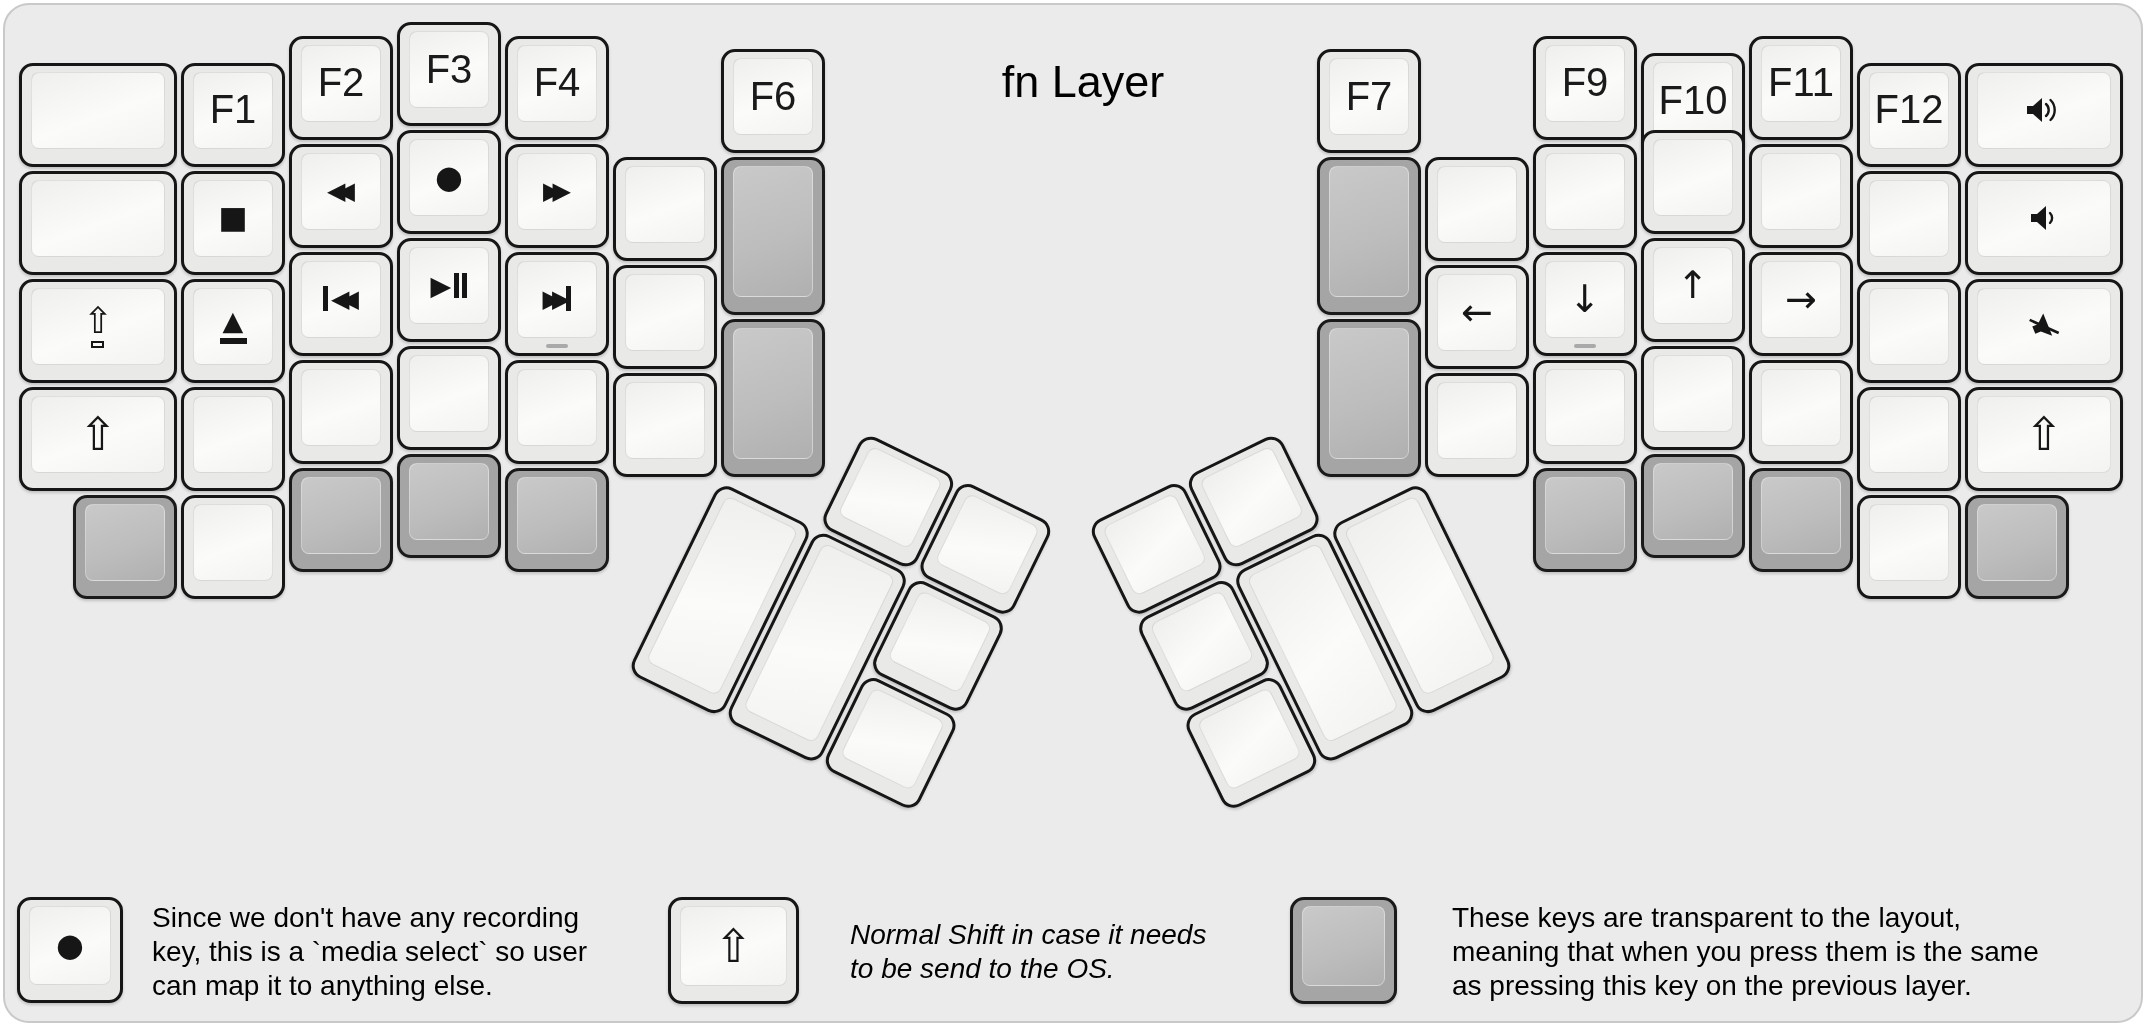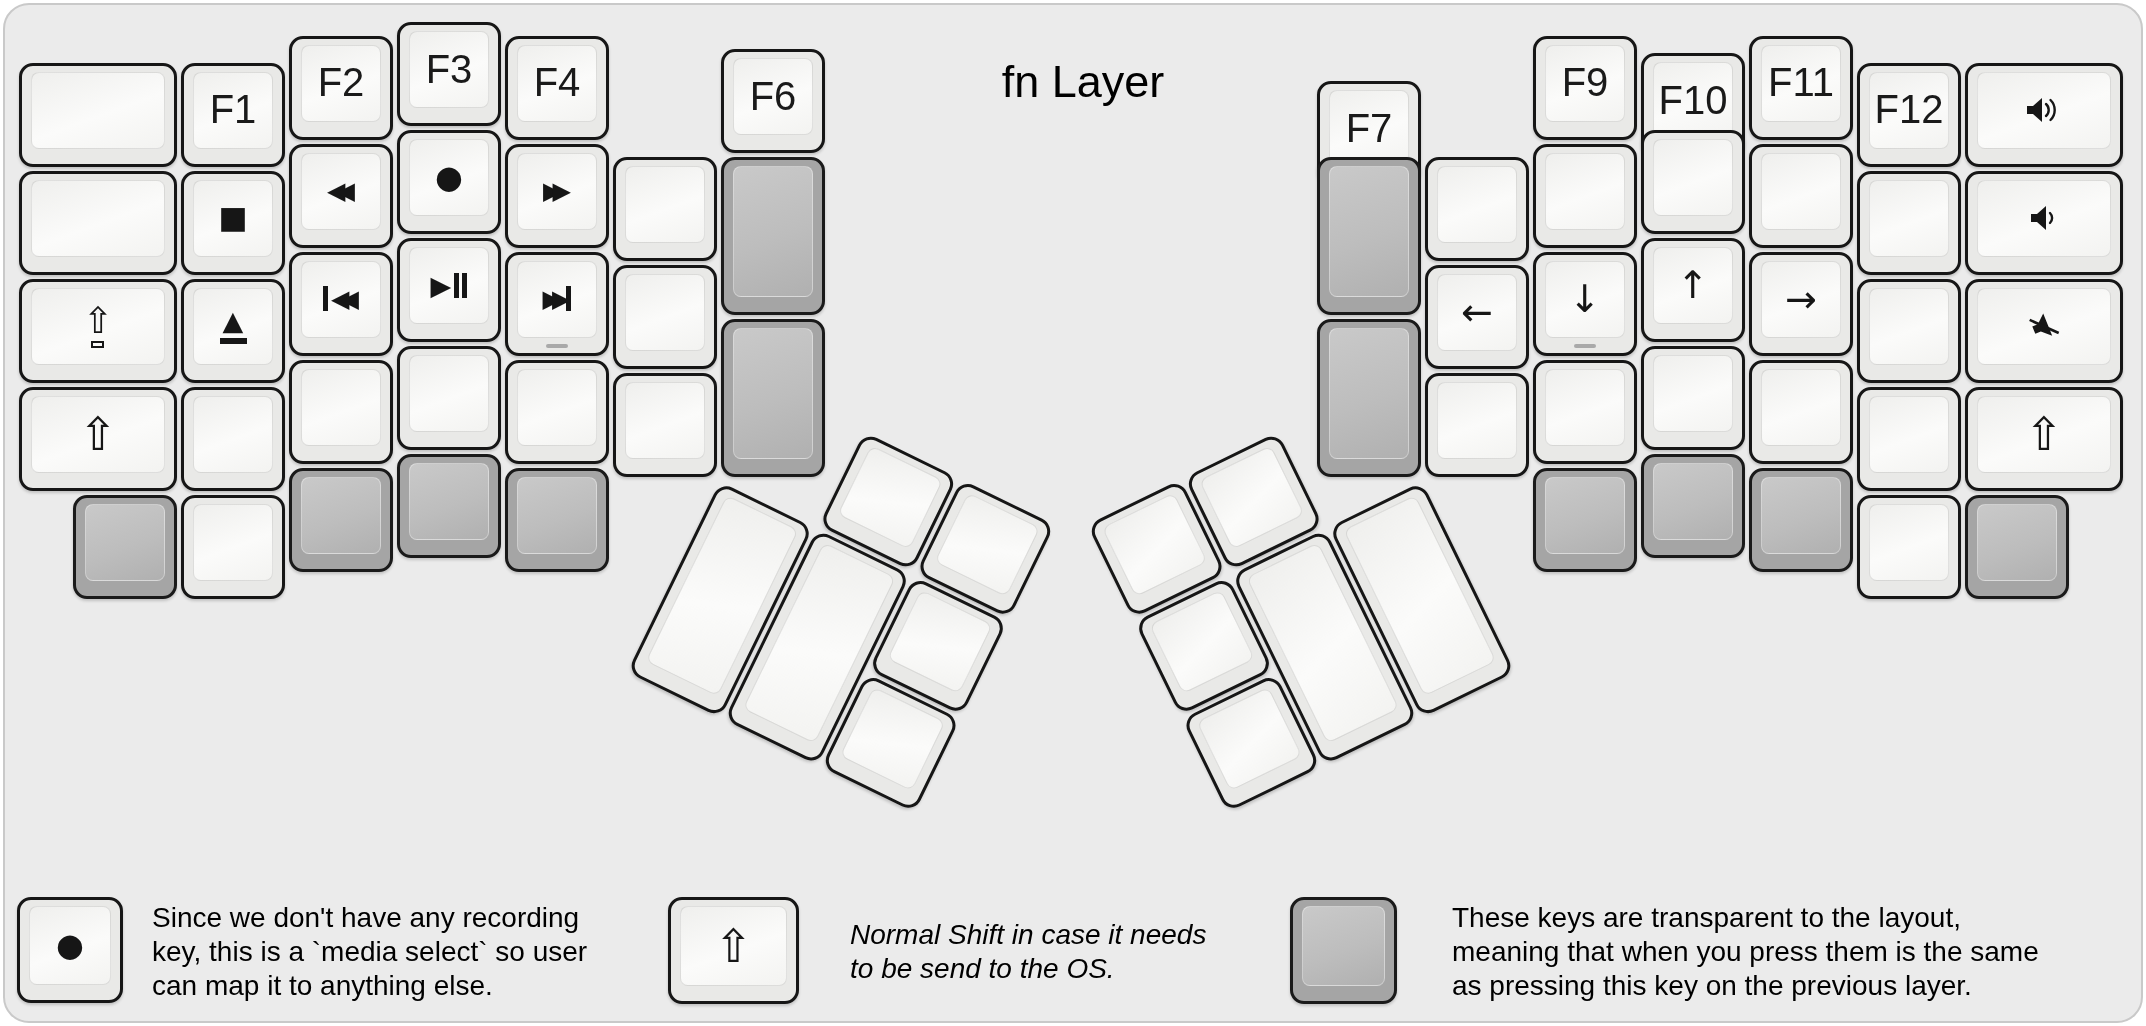--- a/index.html
+++ b/index.html
@@ -179,21 +179,21 @@
     </div>
     <div class="key gray" style="left: 289px; top: 467.5px; width: 104px; height: 104px;">
       <div class="cap"></div>
     </div>
     <div class="key gray" style="left: 397px; top: 454px; width: 104px; height: 104px;">
       <div class="cap"></div>
     </div>
     <div class="key gray" style="left: 505px; top: 467.5px; width: 104px; height: 104px;">
       <div class="cap"></div>
     </div>
-    <div class="key" style="left: 1317px; top: 49px; width: 104px; height: 104px; margin-top: 32px;">
+    <div class="key" style="left: 1317px; top: 49px; width: 104px; height: 104px;">
       <div class="cap"></div>
       <div class="glyph flabel">F7</div>
     </div>
     <div class="key" style="left: 1533px; top: 35.5px; width: 104px; height: 104px;">
       <div class="cap"></div>
       <div class="glyph flabel">F9</div>
     </div>
     <div class="key" style="left: 1641px; top: 22px; width: 104px; height: 104px; margin-top: 31px;">
       <div class="cap"></div>
       <div class="glyph flabel">F10</div>

